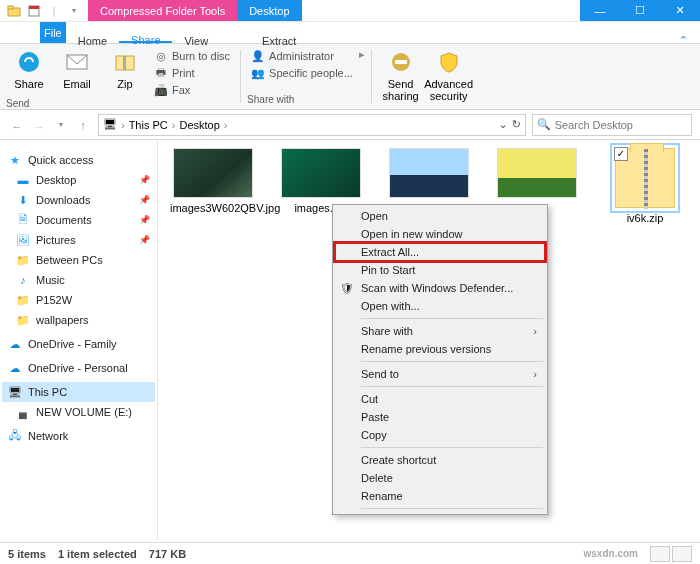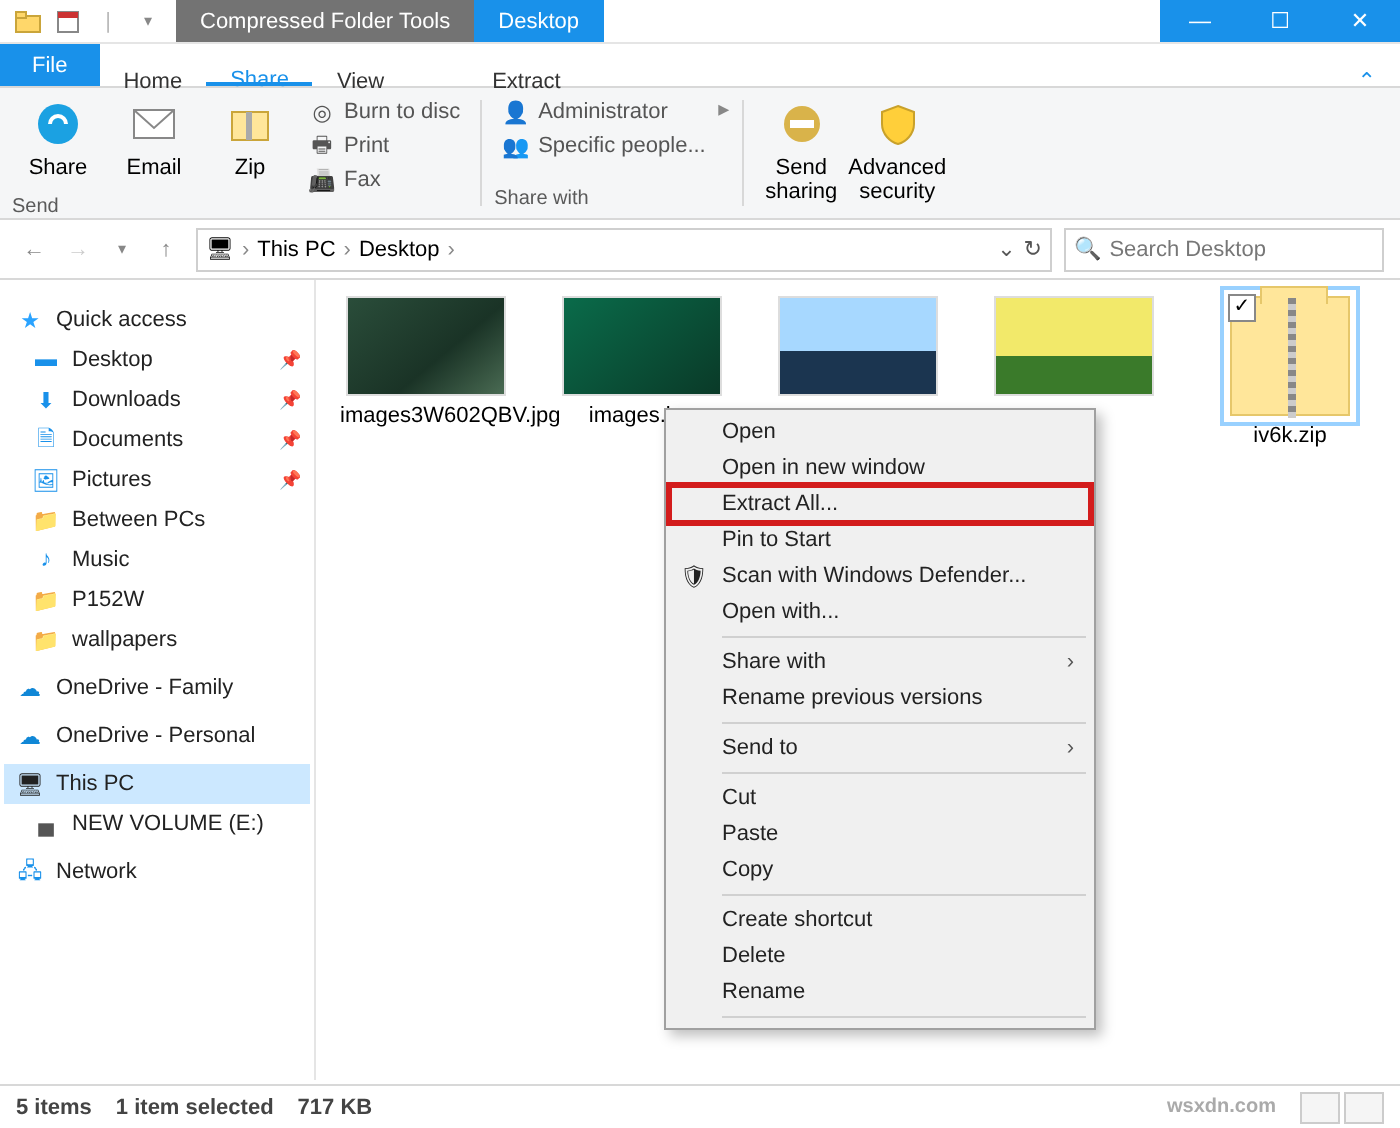--- a/index.html
+++ b/index.html
@@ -4,29 +4,29 @@
 <style>
   * { box-sizing: border-box; margin: 0; padding: 0; font-family: "Segoe UI", Tahoma, sans-serif; font-size: 11px; user-select: none; }
   body { width: 700px; height: 564px; overflow: hidden; background: #fff; position: relative; }
 
   
   .titlebar { height: 22px; background: #fff; display: flex; align-items: stretch; border-bottom: 1px solid #e5e5e5; }
   .qat { display: flex; align-items: center; gap: 4px; padding: 0 6px; }
   .qat-icon { width: 16px; height: 16px; display:flex; align-items:center; justify-content:center; }
   .title-tabs { display: flex; height: 100%; }
   .title-tab { padding: 0 12px; display: flex; align-items: center; font-size: 11px; }
-  .title-tab.contextual { background: #737373; color: #fff; }
+  .title-tab.contextual { background: #ec4899; color: #fff; }
   .title-tab.active { background: #1991ea; color: #fff; }
   .spacer { flex: 1; }
   .win-btns { display: flex; }
   .win-btn { width: 40px; display:flex; align-items:center; justify-content:center; color:#fff; background:#1991ea; }
 
   
   .ribbon-tabs { height: 22px; background: #fff; display:flex; align-items: stretch; border-bottom: 1px solid #d8d8d8; }
-  .file-tab { background: #1991ea; color: #fff; padding: 0 16px; display:flex; align-items:center; }
+  .file-tab { background: #1991ea; color: #fff; padding: 0 4px; display:flex; align-items:center;margin-left:40px; }
   .rtab { padding: 0 12px; display:flex; align-items:center; color:#333;margin-top:16px; }
   .rtab.active { color:#1991ea; border-bottom: 2px solid #1991ea; }
   .rtab.extract { margin-left: 6px; }
 
   
   .ribbon { height: 66px; background: #f5f6f7; border-bottom: 1px solid #d8d8d8; display:flex; padding: 2px 6px; gap: 2px; }
   .rgroup { display:flex; flex-direction:column; }
   .rgroup-body { flex:1; display:flex; align-items:flex-start; gap: 2px; }
   .rgroup-label { font-size:10px; color:#5a5a5a; padding-bottom:2px; }
   .rsep { width:1px; background:#d8d8d8; margin: 4px 4px; }

